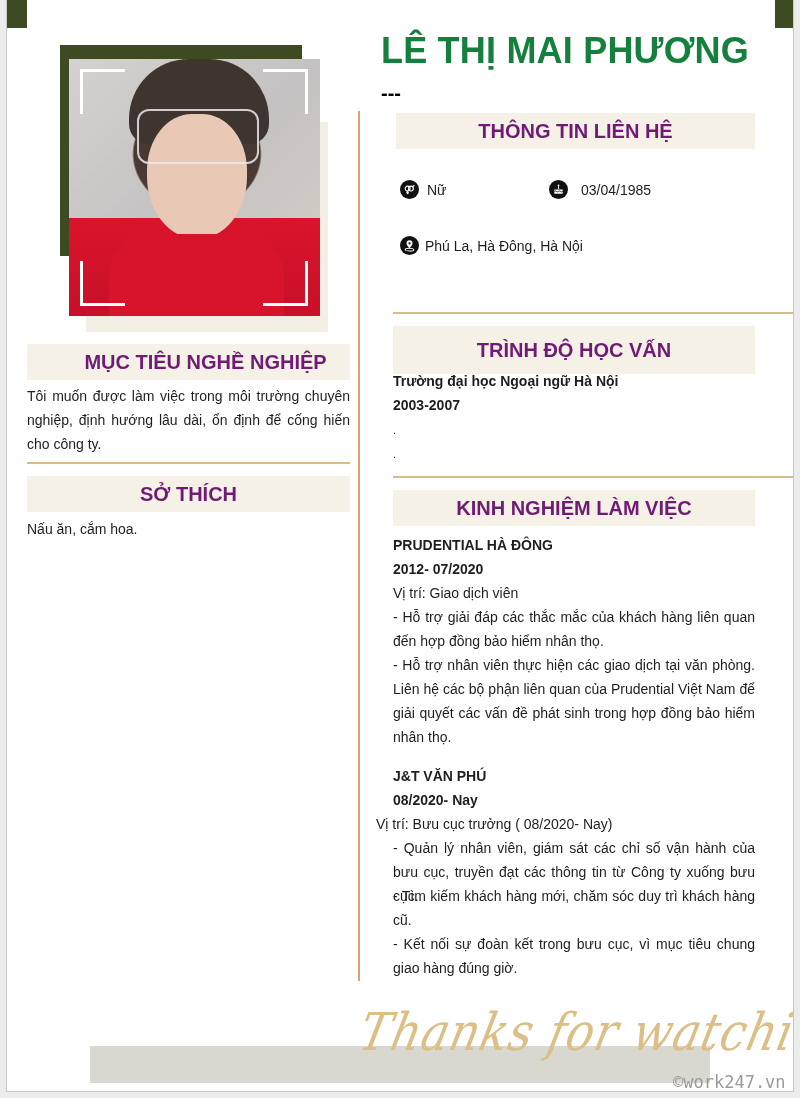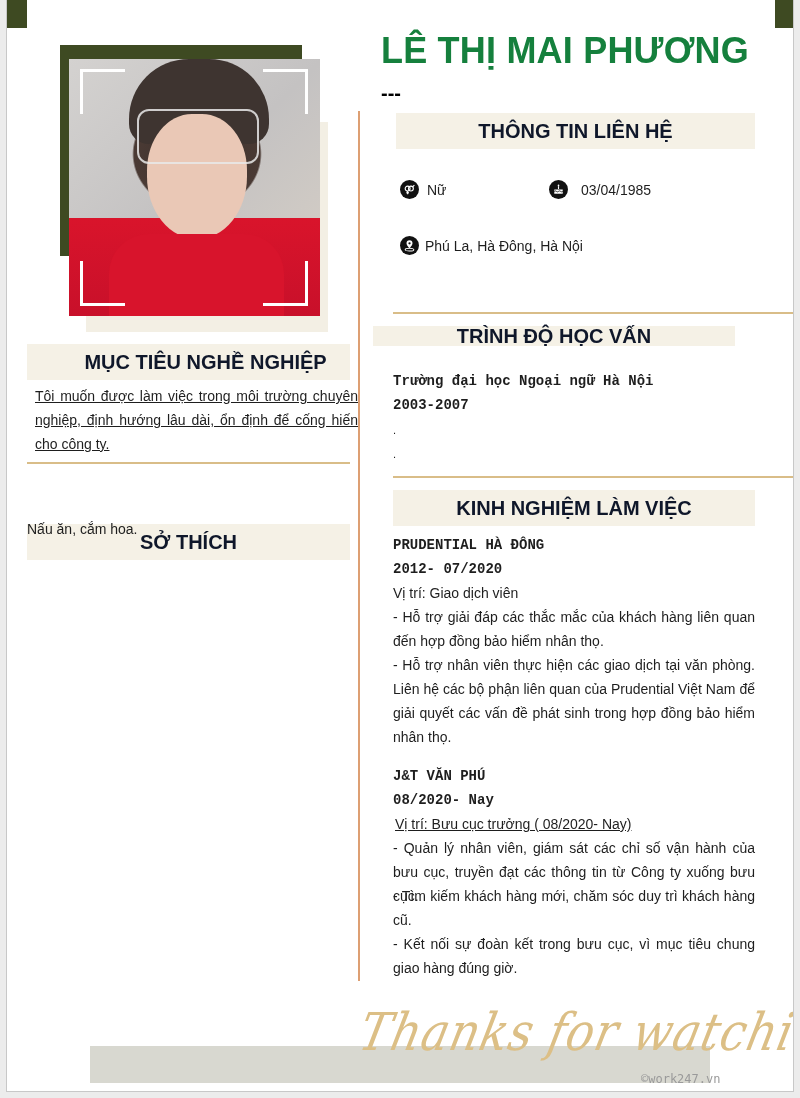--- a/index.html
+++ b/index.html
@@ -39,41 +39,41 @@
     
     .name { position: absolute; left: 374px; top: 30px; font-size: 36px; font-weight: 700; color: #15803d; letter-spacing: 0.2px; white-space: nowrap; }
     .name-dash { position: absolute; left: 374px; top: 82px; font-size: 20px; font-weight: 700; color: #000; }
 
     
     .vline { position: absolute; left: 351px; top: 111px; width: 1.5px; height: 870px; background: #dd9f73; }
 
     
     .sec-head {
       position: absolute; background: #f5f1e6; text-align: center;
-      font-weight: 700; color: #0f172a; font-size: 20px;
+      font-weight: 700; color: #701a75; font-size: 20px;
       display: flex; align-items: center; justify-content: center;
     }
     .hline { position: absolute; height: 2px; background: #d9bd88; }
 
     .body-text { position: absolute; font-size: 14px; line-height: 24px; color: #1e1e1e; text-align: justify; }
-    .bold { font-weight: 700; font-family: Liberation Mono, monospace; }
+    .bold { font-weight: 700; }
 
     
     .contact-item { position: absolute; display: flex; align-items: center; font-size: 14px; color: #1e1e1e; }
     .icon-circle { width: 19px; height: 19px; border-radius: 50%; background: #111; display: inline-flex; align-items: center; justify-content: center; margin-right: 8px; }
     .icon-circle svg { width: 15px; height: 15px; }
 
     
     .footer-bar { position: absolute; left: 83px; top: 1046px; width: 620px; height: 37px; background: #d8d8d0; }
     .thanks {
       position: absolute; left: 360px; top: 1002px; font-family: "DejaVu Serif", serif;
       font-style: italic; font-size: 52px; color: #dcbf86; white-space: nowrap;
       transform: skewX(-12deg) scaleX(0.88); transform-origin: left top; letter-spacing: 1px;
     }
-    .watermark { position: absolute; left: 634px; top: 1072px; font-family: "DejaVu Sans Mono", monospace; font-size: 12px; color: #9a9a9a; }
+    .watermark { position: absolute; left: 666px; top: 1072px; font-family: "DejaVu Sans Mono", monospace; font-size: 17px; color: #9a9a9a; }
   </style>
 </head>
 <body>
 
 <div class="page">
   <div class="corner left"></div>
   <div class="corner right"></div>
 
   <div class="photo-back"></div>
   <div class="photo-shadow"></div>
@@ -126,46 +126,46 @@
           <path d="M8 2.5 a3.2 3.2 0 0 1 3.2 3.2 c0 2.3 -3.2 5.3 -3.2 5.3 s-3.2 -3 -3.2 -5.3 A3.2 3.2 0 0 1 8 2.5z" fill="#fff"></path>
           <circle cx="8" cy="5.7" r="1.2" fill="#111"></circle>
           <ellipse cx="8" cy="12.4" rx="4.6" ry="1.5" fill="none" stroke="#fff" stroke-width="1.1"></ellipse>
         </svg>
     </span>
     <span>Phú La, Hà Đông, Hà Nội</span>
   </div>
 
   <div class="hline" style="left:386px; top:312px; width:402px;"></div>
 
-  <div class="sec-head" style="left:366px; top:326px; width:362px; height:20px;">TRÌNH ĐỘ HỌC VẤN</div>
+  <div class="sec-head" style="left:386px; top:326px; width:362px; height:48px;">TRÌNH ĐỘ HỌC VẤN</div>
   <div class="body-text bold" style="left:386px; top:369px; width:362px;">Trường đại học Ngoại ngữ Hà Nội</div>
   <div class="body-text bold" style="left:386px; top:393px; width:362px;">2003-2007</div>
   <div class="body-text" style="left:386px; top:418px; width:362px; font-size:11px;">.</div>
   <div class="body-text" style="left:386px; top:442px; width:362px; font-size:11px;">.</div>
 
   <div class="hline" style="left:386px; top:476px; width:402px;"></div>
 
   <div class="sec-head" style="left:386px; top:490px; width:362px; height:36px;">KINH NGHIỆM LÀM VIỆC</div>
 
   <div class="body-text bold" style="left:386px; top:533px; width:362px;">PRUDENTIAL HÀ ĐÔNG</div>
   <div class="body-text bold" style="left:386px; top:557px; width:362px;">2012- 07/2020</div>
   <div class="body-text" style="left:386px; top:581px; width:362px;">Vị trí: Giao dịch viên</div>
   <div class="body-text" style="left:386px; top:605px; width:362px;">- Hỗ trợ giải đáp các thắc mắc của khách hàng liên quan đến hợp đồng bảo hiểm nhân thọ.</div>
   <div class="body-text" style="left:386px; top:653px; width:362px;">- Hỗ trợ nhân viên thực hiện các giao dịch tại văn phòng. Liên hệ các bộ phận liên quan của Prudential Việt Nam để giải quyết các vấn đề phát sinh trong hợp đồng bảo hiểm nhân thọ.</div>
 
   <div class="body-text bold" style="left:386px; top:764px; width:362px;">J&amp;T VĂN PHÚ</div>
   <div class="body-text bold" style="left:386px; top:788px; width:362px;">08/2020- Nay</div>
-  <div class="body-text" style="left:388px; top:812px; width:362px;text-decoration:underline;">Vị trí: Bưu cục trưởng ( 08/2020- Nay)</div>
+  <div class="body-text" style="left:369px; top:812px; width:362px;">Vị trí: Bưu cục trưởng ( 08/2020- Nay)</div>
   <div class="body-text" style="left:386px; top:884px; width:362px;">- Tìm kiếm khách hàng mới, chăm sóc duy trì khách hàng cũ.</div>
   <div class="body-text" style="left:386px; top:836px; width:362px;">- Quản lý nhân viên, giám sát các chỉ số vận hành của bưu cục, truyền đạt các thông tin từ Công ty xuống bưu cục.</div>
   <div class="body-text" style="left:386px; top:932px; width:362px;">- Kết nối sự đoàn kết trong bưu cục, vì mục tiêu chung giao hàng đúng giờ.</div>
 
   <div class="sec-head" style="left:20px; top:344px; width:323px; height:36px;padding-left:34px;">MỤC TIÊU NGHỀ NGHIỆP</div>
-  <div class="body-text" style="left:28px; top:384px; width:323px;text-decoration:underline;">Tôi muốn được làm việc trong môi trường chuyên nghiệp, định hướng lâu dài, ổn định để cống hiến cho công ty.</div>
+  <div class="body-text" style="left:20px; top:384px; width:323px;">Tôi muốn được làm việc trong môi trường chuyên nghiệp, định hướng lâu dài, ổn định để cống hiến cho công ty.</div>
   <div class="hline" style="left:20px; top:462px; width:323px;"></div>
 
-  <div class="sec-head" style="left:20px; top:476px; width:323px; height:36px;margin-top:48px;">SỞ THÍCH</div>
+  <div class="sec-head" style="left:20px; top:476px; width:323px; height:36px;">SỞ THÍCH</div>
   <div class="body-text" style="left:20px; top:517px; width:323px;">Nấu ăn, cắm hoa.</div>
 
   <div class="footer-bar"></div>
   <div class="thanks">Thanks for watching</div>
   <div class="watermark">©work247.vn</div>
 </div>
 
 </body></html>

